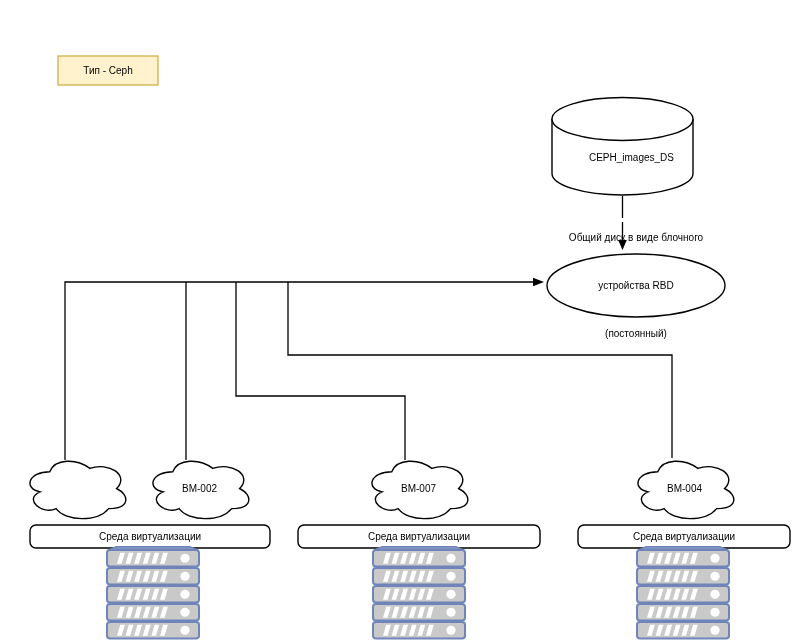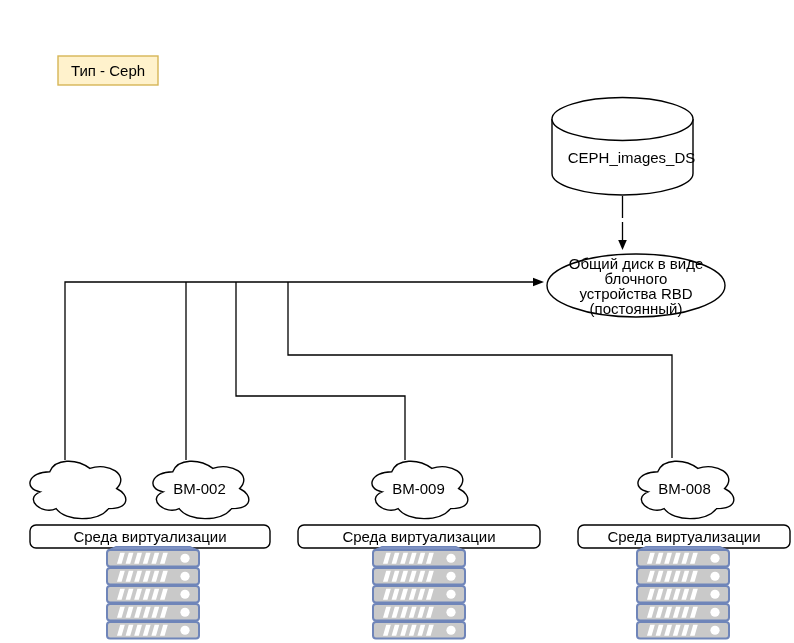--- a/index.html
+++ b/index.html
@@ -7,26 +7,26 @@
     position:relative;
     width:794px;height:643px;
     background:#ffffff;
     font-family:"Liberation Sans",sans-serif;
     overflow:hidden;
   }
   .canvas svg{position:absolute;left:0;top:0;}
   .lbl{
     position:absolute;
     display:flex;align-items:center;justify-content:center;
-    font-size:15px;color:#000;text-align:center;
+    font-size:10px;color:#000;text-align:center;
     line-height:15px;
     pointer-events:none;
     white-space:nowrap;
   }
-  .lbl.multi{flex-direction:column;white-space:normal;}
+  .lbl.multi{flex-direction:column;white-space:normal;gap:33px;}
   .lbl.multi span{display:block;}
 </style>
 </head>
 <body>
 
 <div class="canvas">
 
   <svg width="794" height="643" viewBox="0 0 794 643">
     <defs>
       <path id="cloud" d="M26.75,16.75 C5.35,16.75 0,33.5 17.12,36.85 C0,44.22 19.26,60.3 33.17,53.6 C42.8,67 74.9,67 85.6,53.6 C107,53.6 107,40.2 93.62,33.5 C107,20.1 85.6,6.7 66.87,13.4 C53.5,3.35 32.1,3.35 26.75,16.75 Z"></path>
@@ -87,20 +87,20 @@
 
   <div class="lbl" style="left:552px;top:119px;width:159px;height:76px;">CEPH_images_DS</div>
 
   <div class="lbl multi" style="left:547px;top:263px;width:178px;height:45px;">
     <span>Общий диск в виде блочного</span>
     <span>устройства RBD</span>
     <span>(постоянный)</span>
   </div>
 
   <div class="lbl" style="left:146px;top:455px;width:107px;height:67px;">BM-002</div>
-  <div class="lbl" style="left:365px;top:455px;width:107px;height:67px;">BM-009</div>
-  <div class="lbl" style="left:631px;top:455px;width:107px;height:67px;">BM-008</div>
+  <div class="lbl" style="left:365px;top:455px;width:107px;height:67px;">BM-007</div>
+  <div class="lbl" style="left:631px;top:455px;width:107px;height:67px;">BM-004</div>
 
   <div class="lbl" style="left:30px;top:525px;width:240px;height:23px;">Среда виртуализации</div>
   <div class="lbl" style="left:298px;top:525px;width:242px;height:23px;">Среда виртуализации</div>
   <div class="lbl" style="left:578px;top:525px;width:212px;height:23px;">Среда виртуализации</div>
 
 </div>
 
 </body></html>

